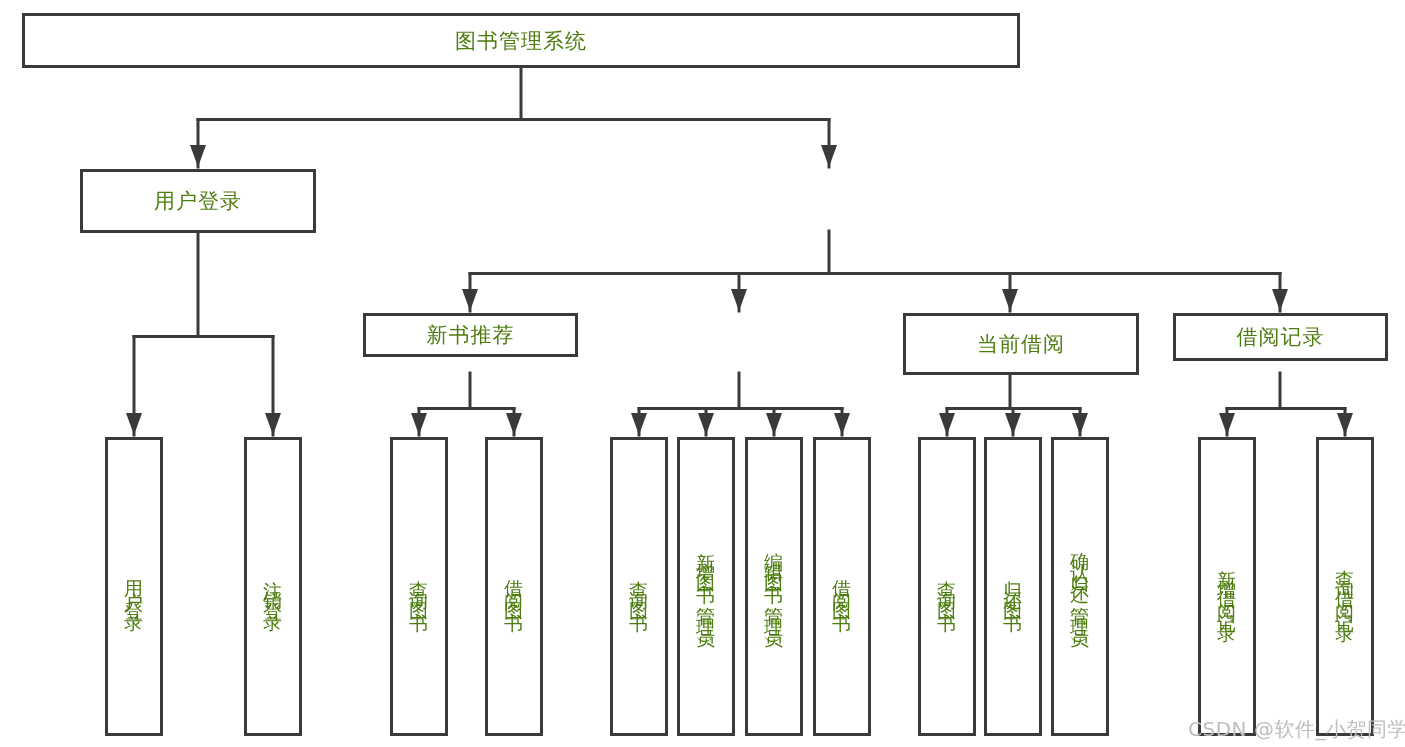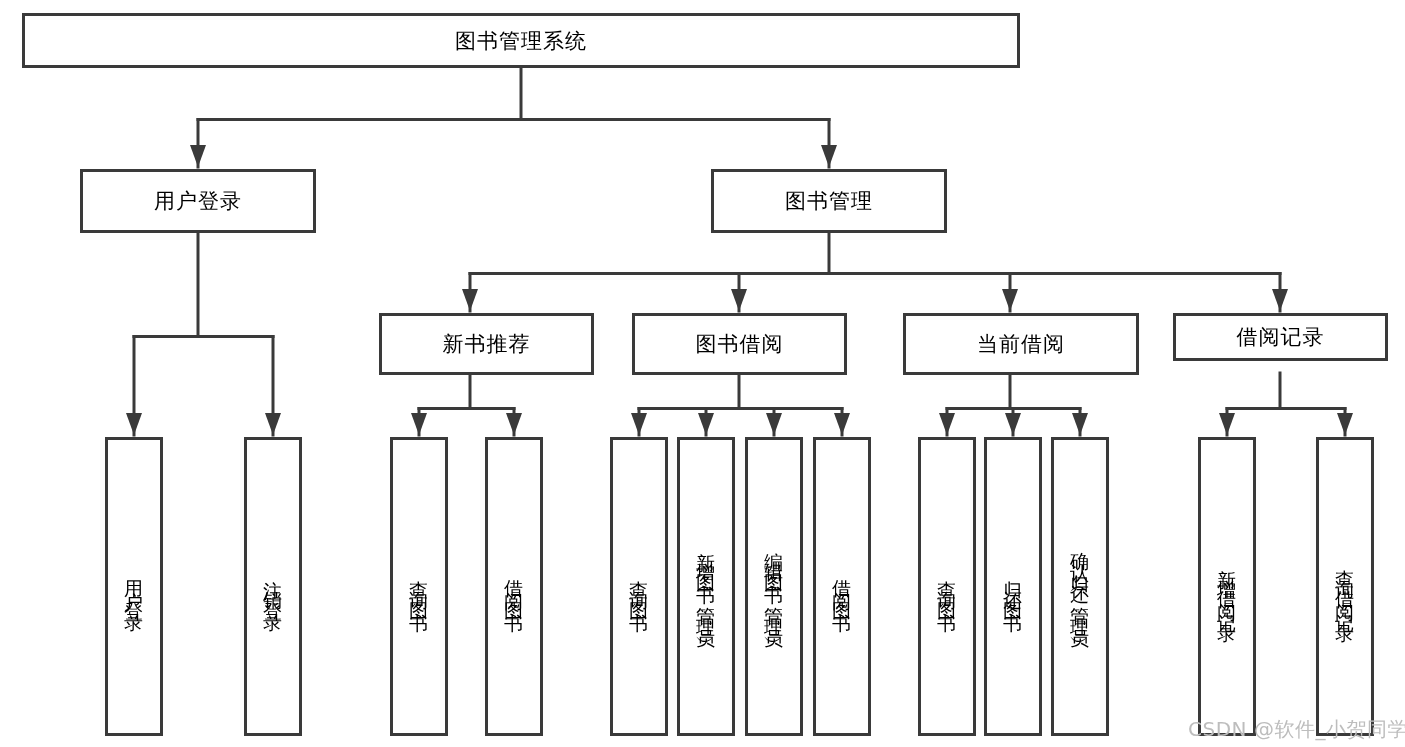--- a/index.html
+++ b/index.html
@@ -4,21 +4,21 @@
 <style>
   html,body{margin:0;padding:0;background:#ffffff;}
   #canvas{
     position:relative;width:1405px;height:747px;background:#ffffff;overflow:hidden;
     font-family:"DejaVu Sans","Liberation Sans",sans-serif;
   }
   #wires{position:absolute;left:0;top:0;z-index:1;}
   .box{
     position:absolute;z-index:2;box-sizing:border-box;background:#ffffff;
     border:3px solid #3a3a3a;display:flex;align-items:center;justify-content:center;
-    color:#000000;
+    color:#4d7c0f;
   }
   .h .lbl{font-size:21px;letter-spacing:1px;white-space:nowrap;}
   .v .lbl{
     writing-mode:vertical-rl;text-orientation:mixed;
     font-size:19px;line-height:1;letter-spacing:11px;white-space:nowrap;
   }
   #watermark{
     position:absolute;z-index:5;left:1188px;top:716px;
     font-size:20px;color:#bdbdbd;letter-spacing:0.5px;white-space:nowrap;
   }
@@ -78,29 +78,23 @@
     </g>
   </svg>
 
   <div class="box h" style="left:22px;top:13px;width:998px;height:55px;">
     <span class="lbl">图书管理系统</span>
   </div>
 
   <div class="box h" style="left:80px;top:169px;width:236px;height:64px;">
     <span class="lbl">用户登录</span>
   </div>
-  <div class="box h" style="left:711px;top:169px;width:236px;height:64px;">
-    <span class="lbl">图书管理</span>
-  </div>
 
-  <div class="box h" style="left:363px;top:313px;width:215px;height:62px;margin-left:16px;">
+  <div class="box h" style="left:363px;top:313px;width:215px;height:44px;">
     <span class="lbl">新书推荐</span>
-  </div>
-  <div class="box h" style="left:632px;top:313px;width:215px;height:62px;">
-    <span class="lbl">图书借阅</span>
   </div>
   <div class="box h" style="left:903px;top:313px;width:236px;height:62px;">
     <span class="lbl">当前借阅</span>
   </div>
   <div class="box h" style="left:1173px;top:313px;width:215px;height:48px;">
     <span class="lbl">借阅记录</span>
   </div>
 
   <div class="box v" style="left:105px;top:437px;width:58px;height:299px;">
     <span class="lbl">用户登录</span>

